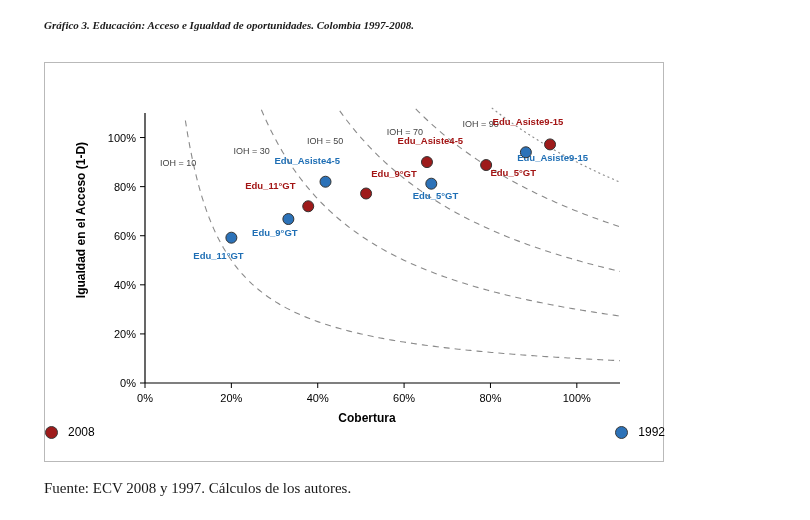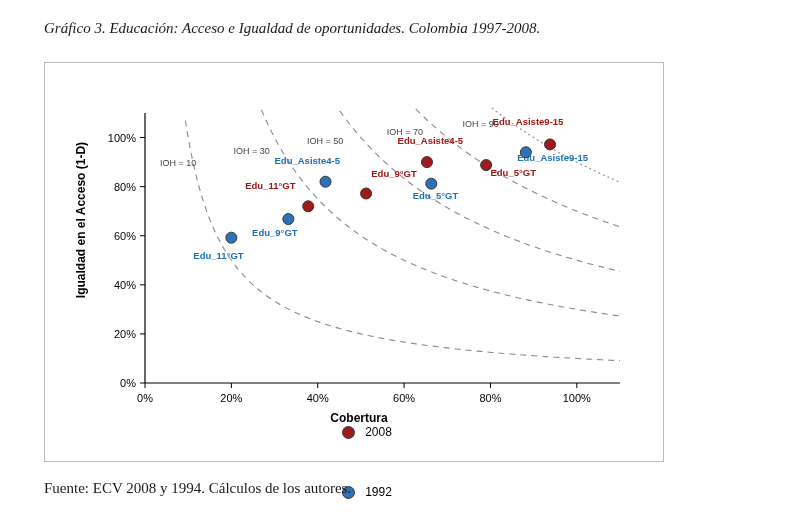--- a/index.html
+++ b/index.html
@@ -15,23 +15,24 @@
     overflow: hidden;
     position: relative;
   }
   .caption {
     position: absolute;
     left: 44px;
     top: 18px;
     width: 640px;
     font-family: "Liberation Serif", serif;
     font-style: italic;
-    font-size: 15px;
+    font-size: 11px;
     line-height: 1.35;
     color: #1a1a1a;
+    font-weight: bold;
   }
   .source {
     position: absolute;
     left: 44px;
     top: 480px;
     font-family: "Liberation Serif", serif;
     font-size: 15px;
     color: #1a1a1a;
   }
   .chart-frame {
@@ -64,21 +65,21 @@
     transform: rotate(-90deg);
     transform-origin: center center;
     text-align: center;
     font-family: "Liberation Sans", sans-serif;
     font-weight: bold;
     font-size: 12px;
     color: #000;
   }
   .xlabel {
     position: absolute;
-    left: 4px;
+    left: 12px;
     top: 348px;
     width: 620px;
     text-align: center;
     font-family: "Liberation Sans", sans-serif;
     font-weight: bold;
     font-size: 12px;
     color: #000;
   }
   .tick {
     font-family: "Liberation Sans", sans-serif;
@@ -92,30 +93,29 @@
   }
   .ptlabel {
     font-family: "Liberation Sans", sans-serif;
     font-size: 9.5px;
     font-weight: bold;
   }
   .ptlabel.red { fill: #a31515; }
   .ptlabel.blue { fill: #1f6fb5; }
   .legend {
     position: absolute;
-    left: 12px;
+    left: 0;
     top: 362px;
     width: 620px;
     display: flex;
     justify-content: space-between;
     align-items: center;
     gap: 46px;
     font-family: "Liberation Sans", sans-serif;
     font-size: 12px;
-    flex-direction: column;
   }
   .legend-item {
     display: flex;
     align-items: center;
     gap: 10px;
   }
   .dot {
     width: 11px;
     height: 11px;
     border-radius: 50%;
@@ -199,13 +199,13 @@
         <span>2008</span>
       </div>
       <div class="legend-item">
         <span class="dot blue"></span>
         <span>1992</span>
       </div>
     </div>
   </div>
 </div>
 
-<div class="source">Fuente: ECV 2008 y 1994. Cálculos de los autores.</div>
+<div class="source">Fuente: ECV 2008 y 1997. Cálculos de los autores.</div>
 
 </body></html>

